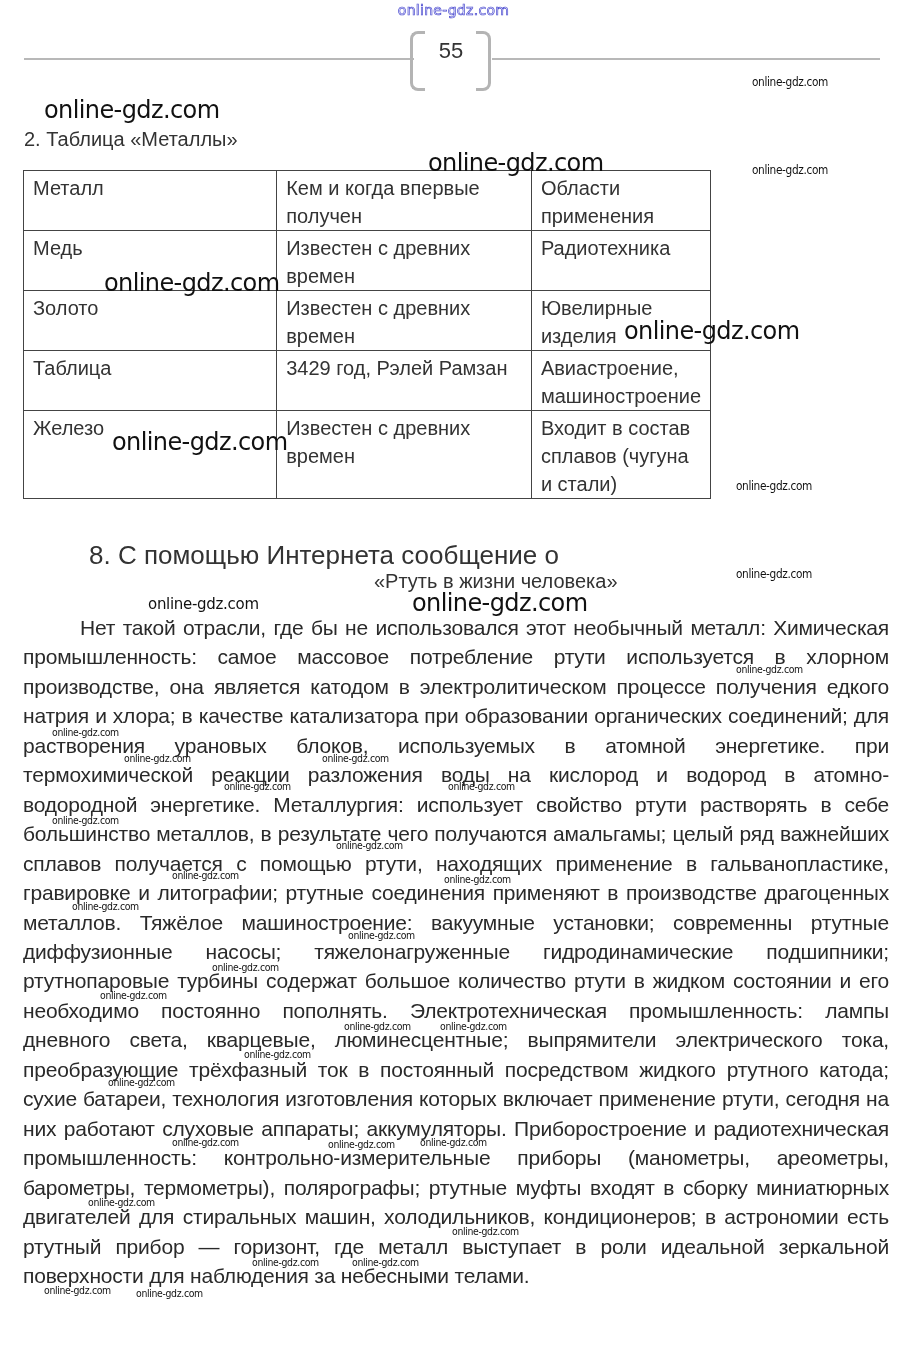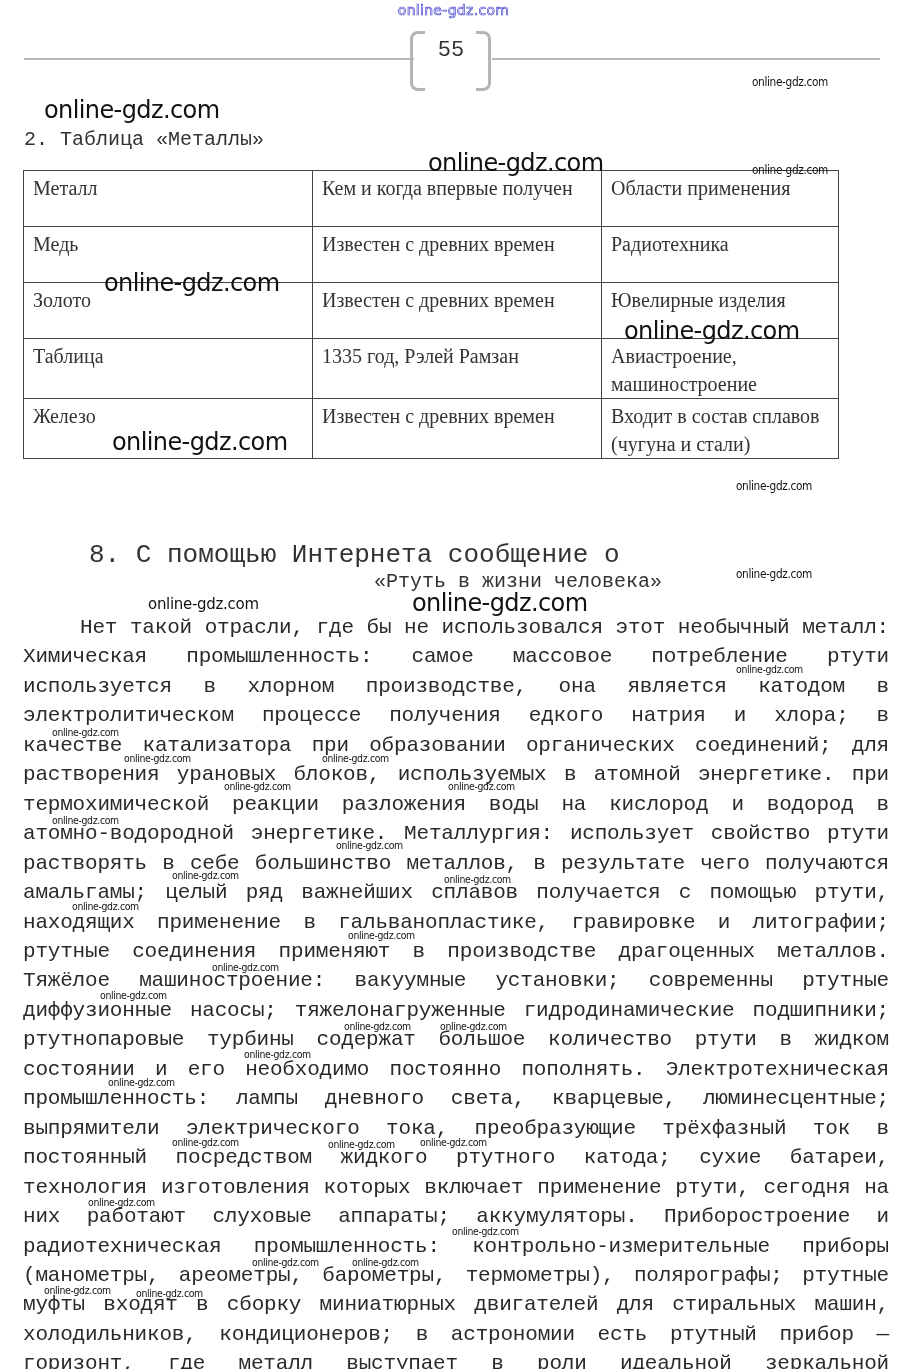--- a/index.html
+++ b/index.html
@@ -1,17 +1,17 @@
 <!DOCTYPE html>
 <html><head>
   <meta charset="utf-8">
   <style>
     html, body { margin: 0; padding: 0; background: #ffffff; }
     body { width: 907px; height: 1369px; position: relative; overflow: hidden; color: #222; }
-    .serif { font-family: Liberation Mono, monospace; }
+    .serif { font-family: Liberation Sans, sans-serif; }
 
     
     .top-wm { position: absolute; left: 0; width: 907px; top: 2px; text-align: center;
       font-family: "DejaVu Sans", sans-serif; font-size: 14px; color: #fff;
       -webkit-text-stroke: 0.7px #4a4ad0; letter-spacing: 0.3px; }
     .hr-left, .hr-right { position: absolute; top: 58px; height: 2px; background: #b8b8b8; }
     .hr-left { left: 24px; width: 390px; }
     .hr-right { left: 492px; width: 388px; }
     .bracket { position: absolute; top: 31px; width: 12px; height: 54px; border: 3px solid #b4b4b4; }
     .bracket.l { left: 410px; border-right: none; border-radius: 8px 0 0 8px; }
@@ -23,22 +23,22 @@
     .wm { position: absolute; color: #111; white-space: nowrap; font-family: "DejaVu Sans", sans-serif; }
     .wm.big { font-size: 24px; letter-spacing: -0.6px; }
     .wm.mid { font-size: 15px; letter-spacing: -0.3px; }
     .wm.small { font-size: 12px; letter-spacing: -0.4px; transform: scaleX(0.88); transform-origin: left; }
     .wm.tiny { font-size: 11px; letter-spacing: -0.4px; transform: scaleX(0.85); transform-origin: left; }
 
     
     .sec-title { position: absolute; left: 24px; top: 128px; font-size: 20px; color: #333; }
 
     
-    table.metals { position: absolute; left: 23px; top: 170px; width: 816px; border-collapse: collapse;
-      font-family: Liberation Serif, serif; font-size: 20px; color: #333; }
+    table.metals { position: absolute; left: 23px; top: 170px; width: 688px; border-collapse: collapse;
+      font-family: Liberation Sans, sans-serif; font-size: 20px; color: #333; }
     table.metals td { border: 1px solid #444; vertical-align: top; padding: 3px 9px 0 9px;
       height: 52px; line-height: 28px; }
     table.metals td.c1 { width: 270px; }
     table.metals td.c2 { width: 270px; }
 
     .task8 { position: absolute; left: 89px; top: 540px; font-size: 26px; color: #333; }
     .subtitle { position: absolute; left: 374px; top: 570px; font-size: 20px; color: #333; }
 
     .essay { position: absolute; left: 23px; top: 613px; width: 866px; font-size: 21px;
       line-height: 29.45px; text-align: justify; color: #2a2a2a; letter-spacing: -0.2px; }
@@ -68,21 +68,21 @@
     <td>Известен с древних времен</td>
     <td>Радиотехника</td>
   </tr>
   <tr>
     <td>Золото</td>
     <td>Известен с древних времен</td>
     <td>Ювелирные изделия</td>
   </tr>
   <tr>
     <td>Таблица</td>
-    <td>1335 год, Рэлей Рамзан</td>
+    <td>3429 год, Рэлей Рамзан</td>
     <td>Авиастроение, машиностроение</td>
   </tr>
   <tr>
     <td>Железо</td>
     <td>Известен с древних времен</td>
     <td>Входит в состав сплавов (чугуна и стали)</td>
   </tr>
 </tbody>
   </table>
 

